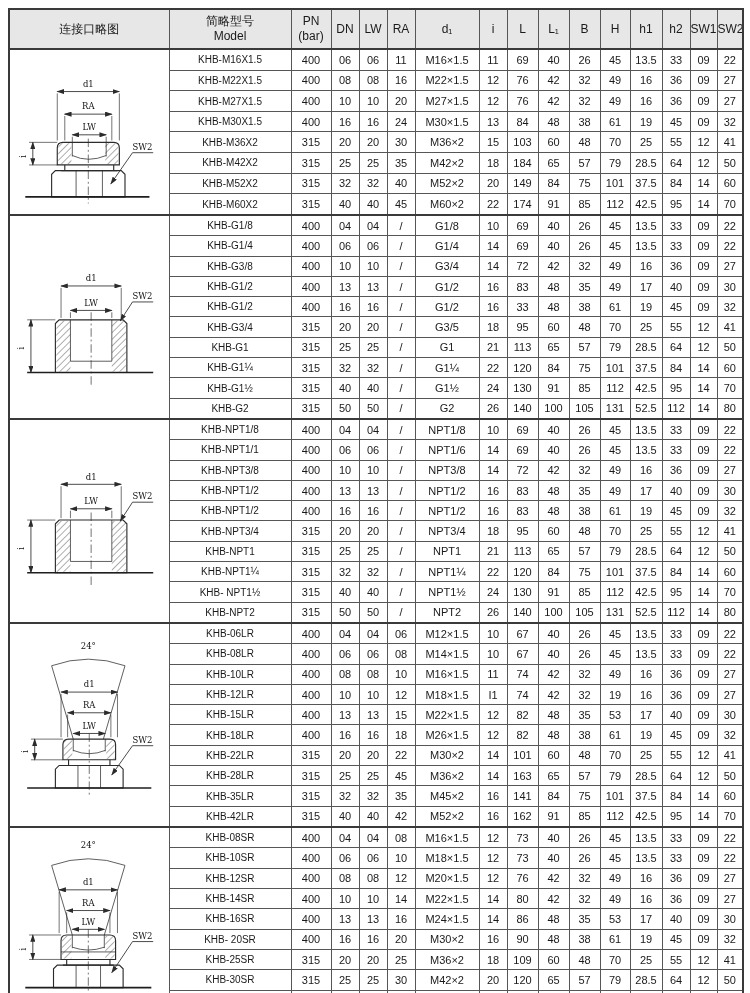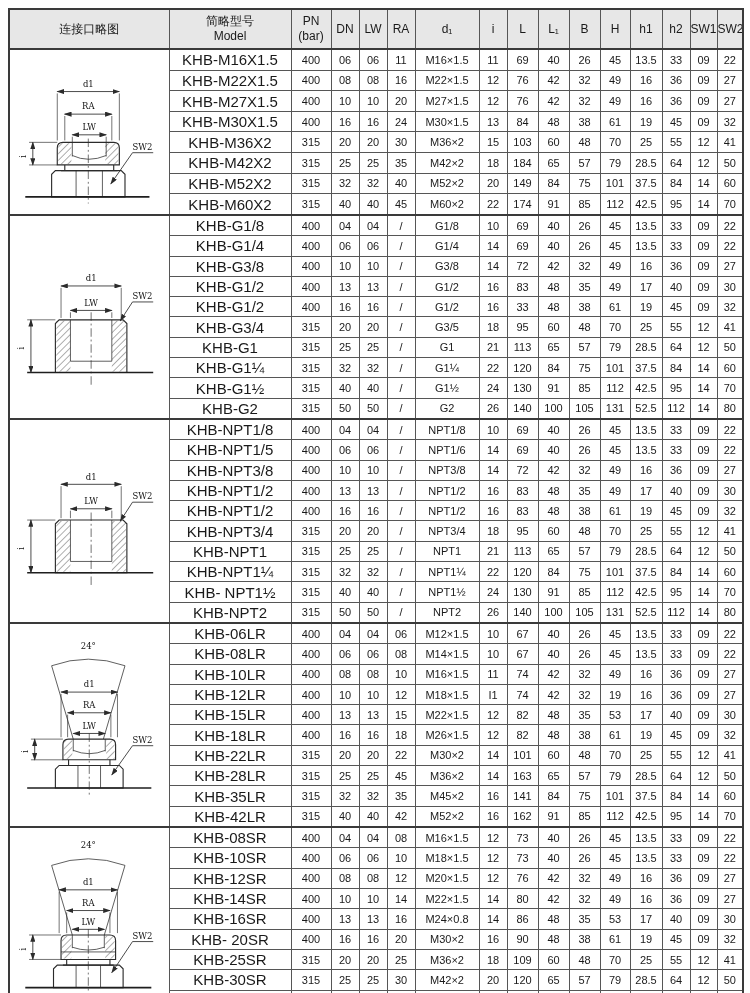--- a/index.html
+++ b/index.html
@@ -2,21 +2,21 @@
 <html><head>
 <meta charset="utf-8">
 <style>
   html,body{margin:0;padding:0;width:750px;height:993px;background:#fff;overflow:hidden;
     font-family:"Liberation Sans","DejaVu Sans",sans-serif;color:#1a1a1a;}
   .page{padding:8px;}
   table.spec{border-collapse:collapse;table-layout:fixed;width:734px;border:2px solid #3a3a3a;}
   th,td{border:1px solid #565656;text-align:center;vertical-align:middle;padding:0;overflow:hidden;}
   thead th{background:#e7e7e7;height:38px;font-weight:normal;font-size:12px;white-space:pre-line;line-height:1.25;}
   tbody td{height:19px;font-size:11px;white-space:nowrap;background:#fff;}
-  tbody td.model{font-size:15px;}
+  tbody td.model{font-size:10px;}
   tr.group-start td{border-top:2px solid #3a3a3a;}
   td.diagram-cell{vertical-align:middle;padding:4px;}
   .diagram{display:flex;align-items:center;justify-content:center;}
   
   .out{stroke:#2b2b2b;stroke-width:1.2;fill:none;}
   .thin{stroke:#2b2b2b;stroke-width:0.8;fill:none;}
   .dim{stroke:#2b2b2b;stroke-width:0.9;fill:none;}
   .ext{stroke:#2b2b2b;stroke-width:0.7;fill:none;}
   .cl{stroke:#2b2b2b;stroke-width:0.7;fill:none;stroke-dasharray:9 3 2 3;}
   .gnd{stroke:#1e1e1e;stroke-width:1.7;fill:none;}
@@ -321,21 +321,21 @@
           <td>33</td>
           <td>09</td>
           <td>22</td>
         </tr>
         <tr>
           <td class="model">KHB-G3/8</td>
           <td>400</td>
           <td>10</td>
           <td>10</td>
           <td>/</td>
-          <td>G3/8</td>
+          <td>G3/4</td>
           <td>14</td>
           <td>72</td>
           <td>42</td>
           <td>32</td>
           <td>49</td>
           <td>16</td>
           <td>36</td>
           <td>09</td>
           <td>27</td>
         </tr>
@@ -505,21 +505,21 @@
           <td>69</td>
           <td>40</td>
           <td>26</td>
           <td>45</td>
           <td>13.5</td>
           <td>33</td>
           <td>09</td>
           <td>22</td>
         </tr>
         <tr>
-          <td class="model">KHB-NPT1/5</td>
+          <td class="model">KHB-NPT1/1</td>
           <td>400</td>
           <td>06</td>
           <td>06</td>
           <td>/</td>
           <td>NPT1/6</td>
           <td>14</td>
           <td>69</td>
           <td>40</td>
           <td>26</td>
           <td>45</td>
@@ -1000,21 +1000,21 @@
           <td>36</td>
           <td>09</td>
           <td>27</td>
         </tr>
         <tr>
           <td class="model">KHB-16SR</td>
           <td>400</td>
           <td>13</td>
           <td>13</td>
           <td>16</td>
-          <td>M24×0.8</td>
+          <td>M24×1.5</td>
           <td>14</td>
           <td>86</td>
           <td>48</td>
           <td>35</td>
           <td>53</td>
           <td>17</td>
           <td>40</td>
           <td>09</td>
           <td>30</td>
         </tr>

